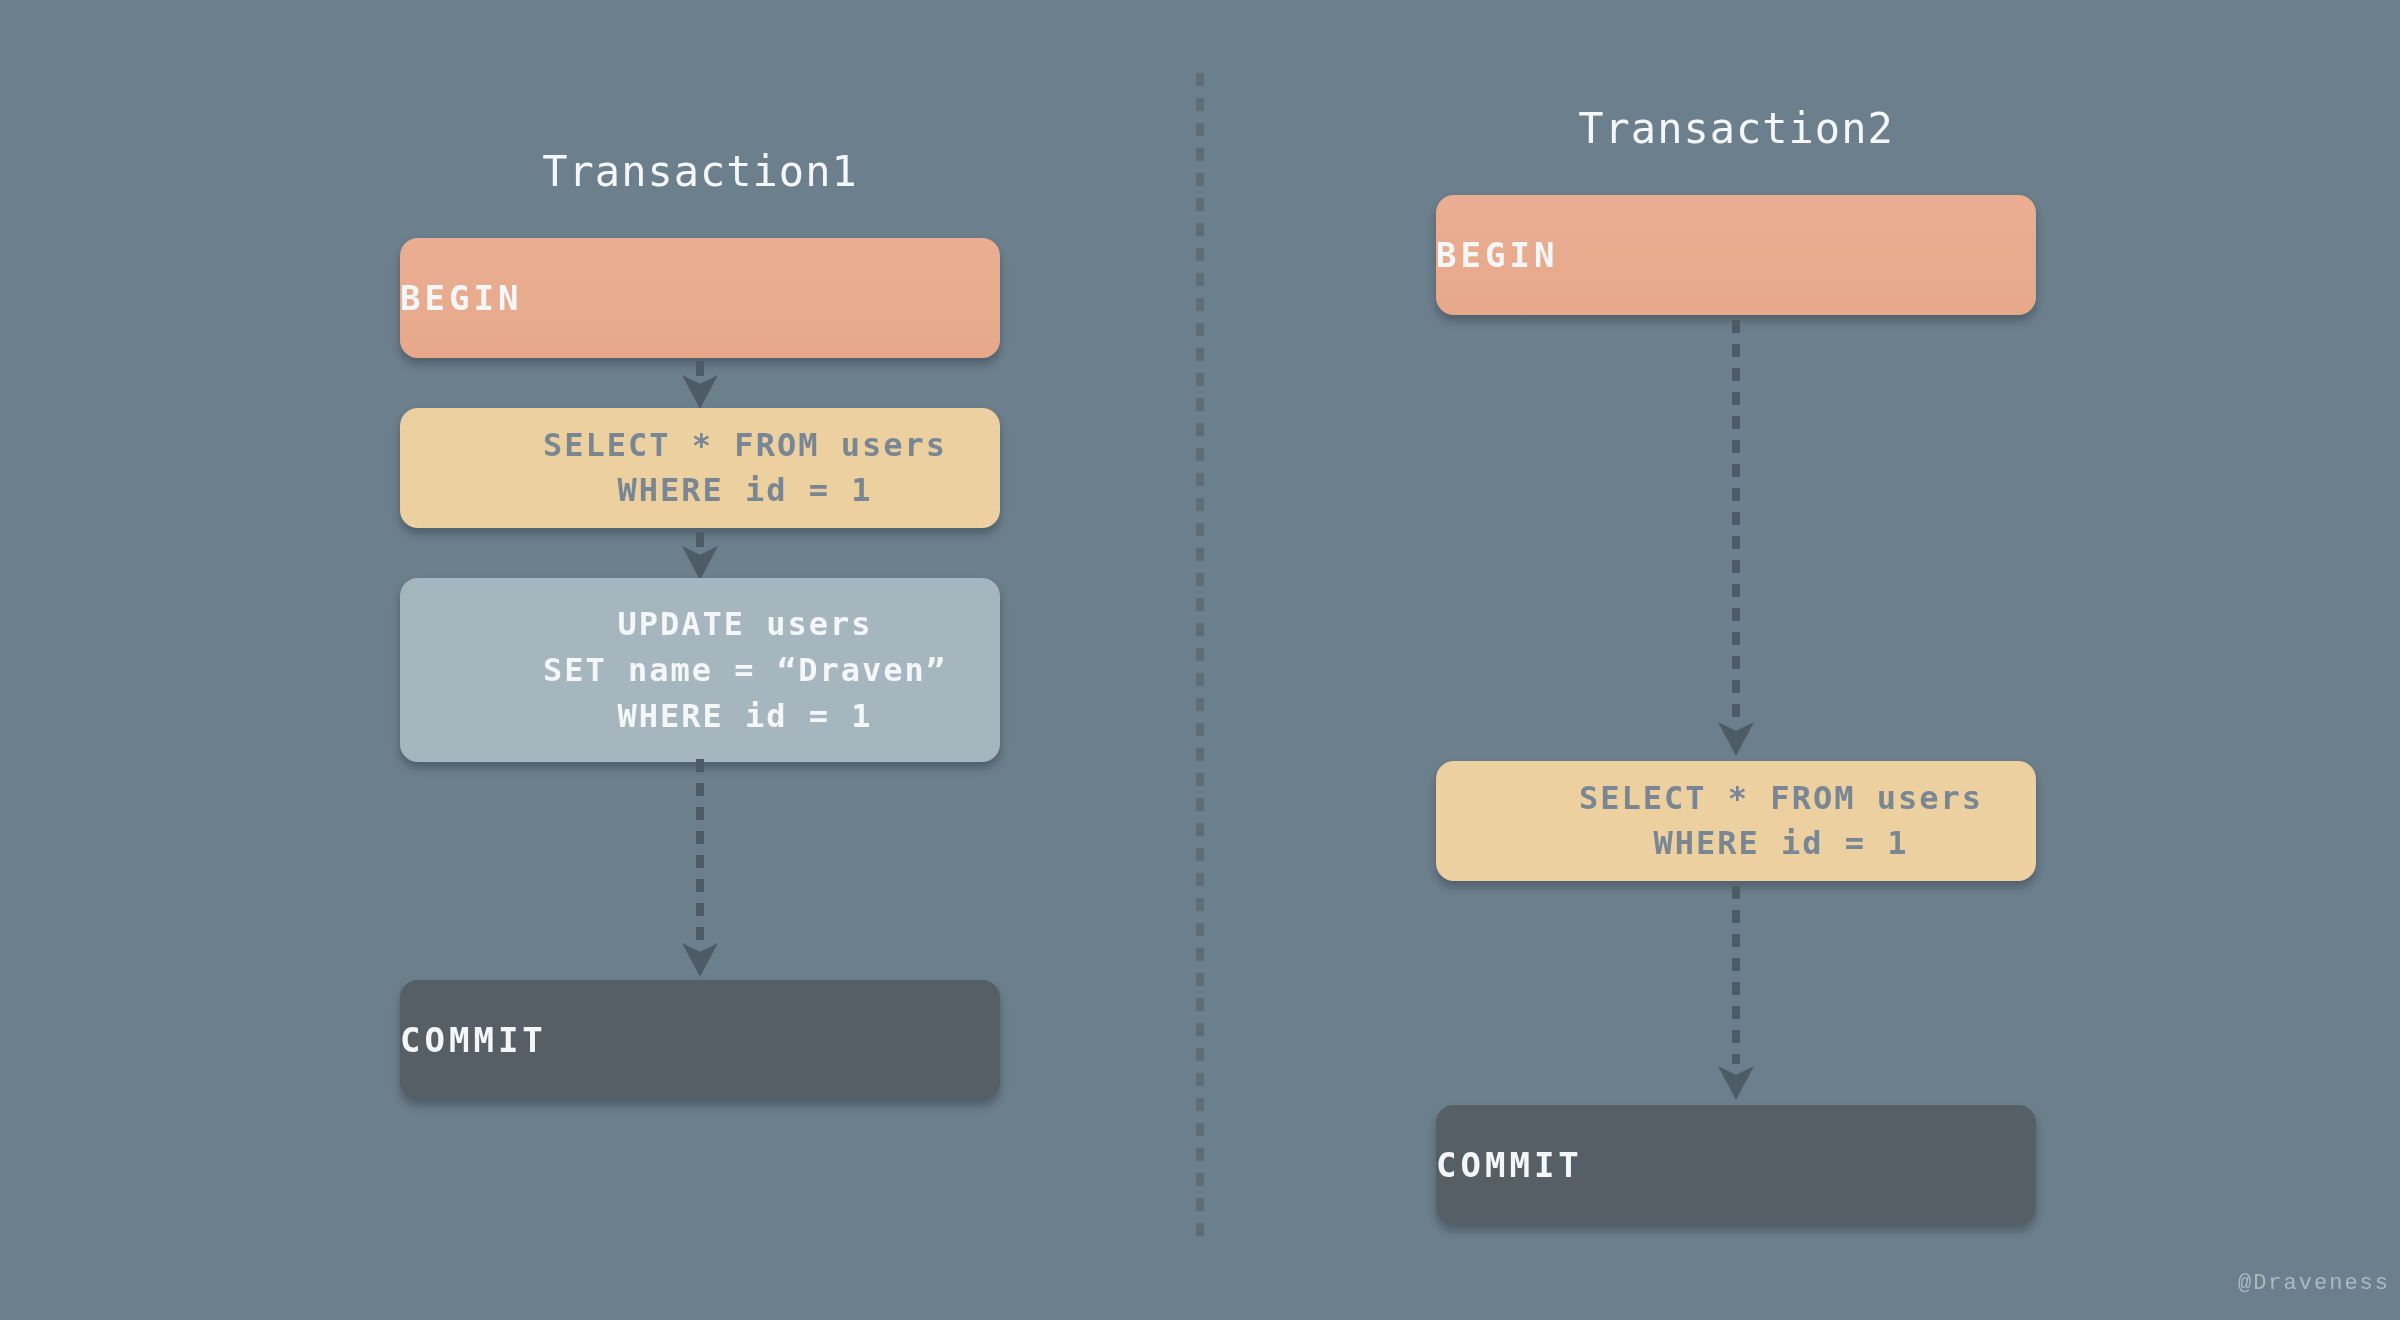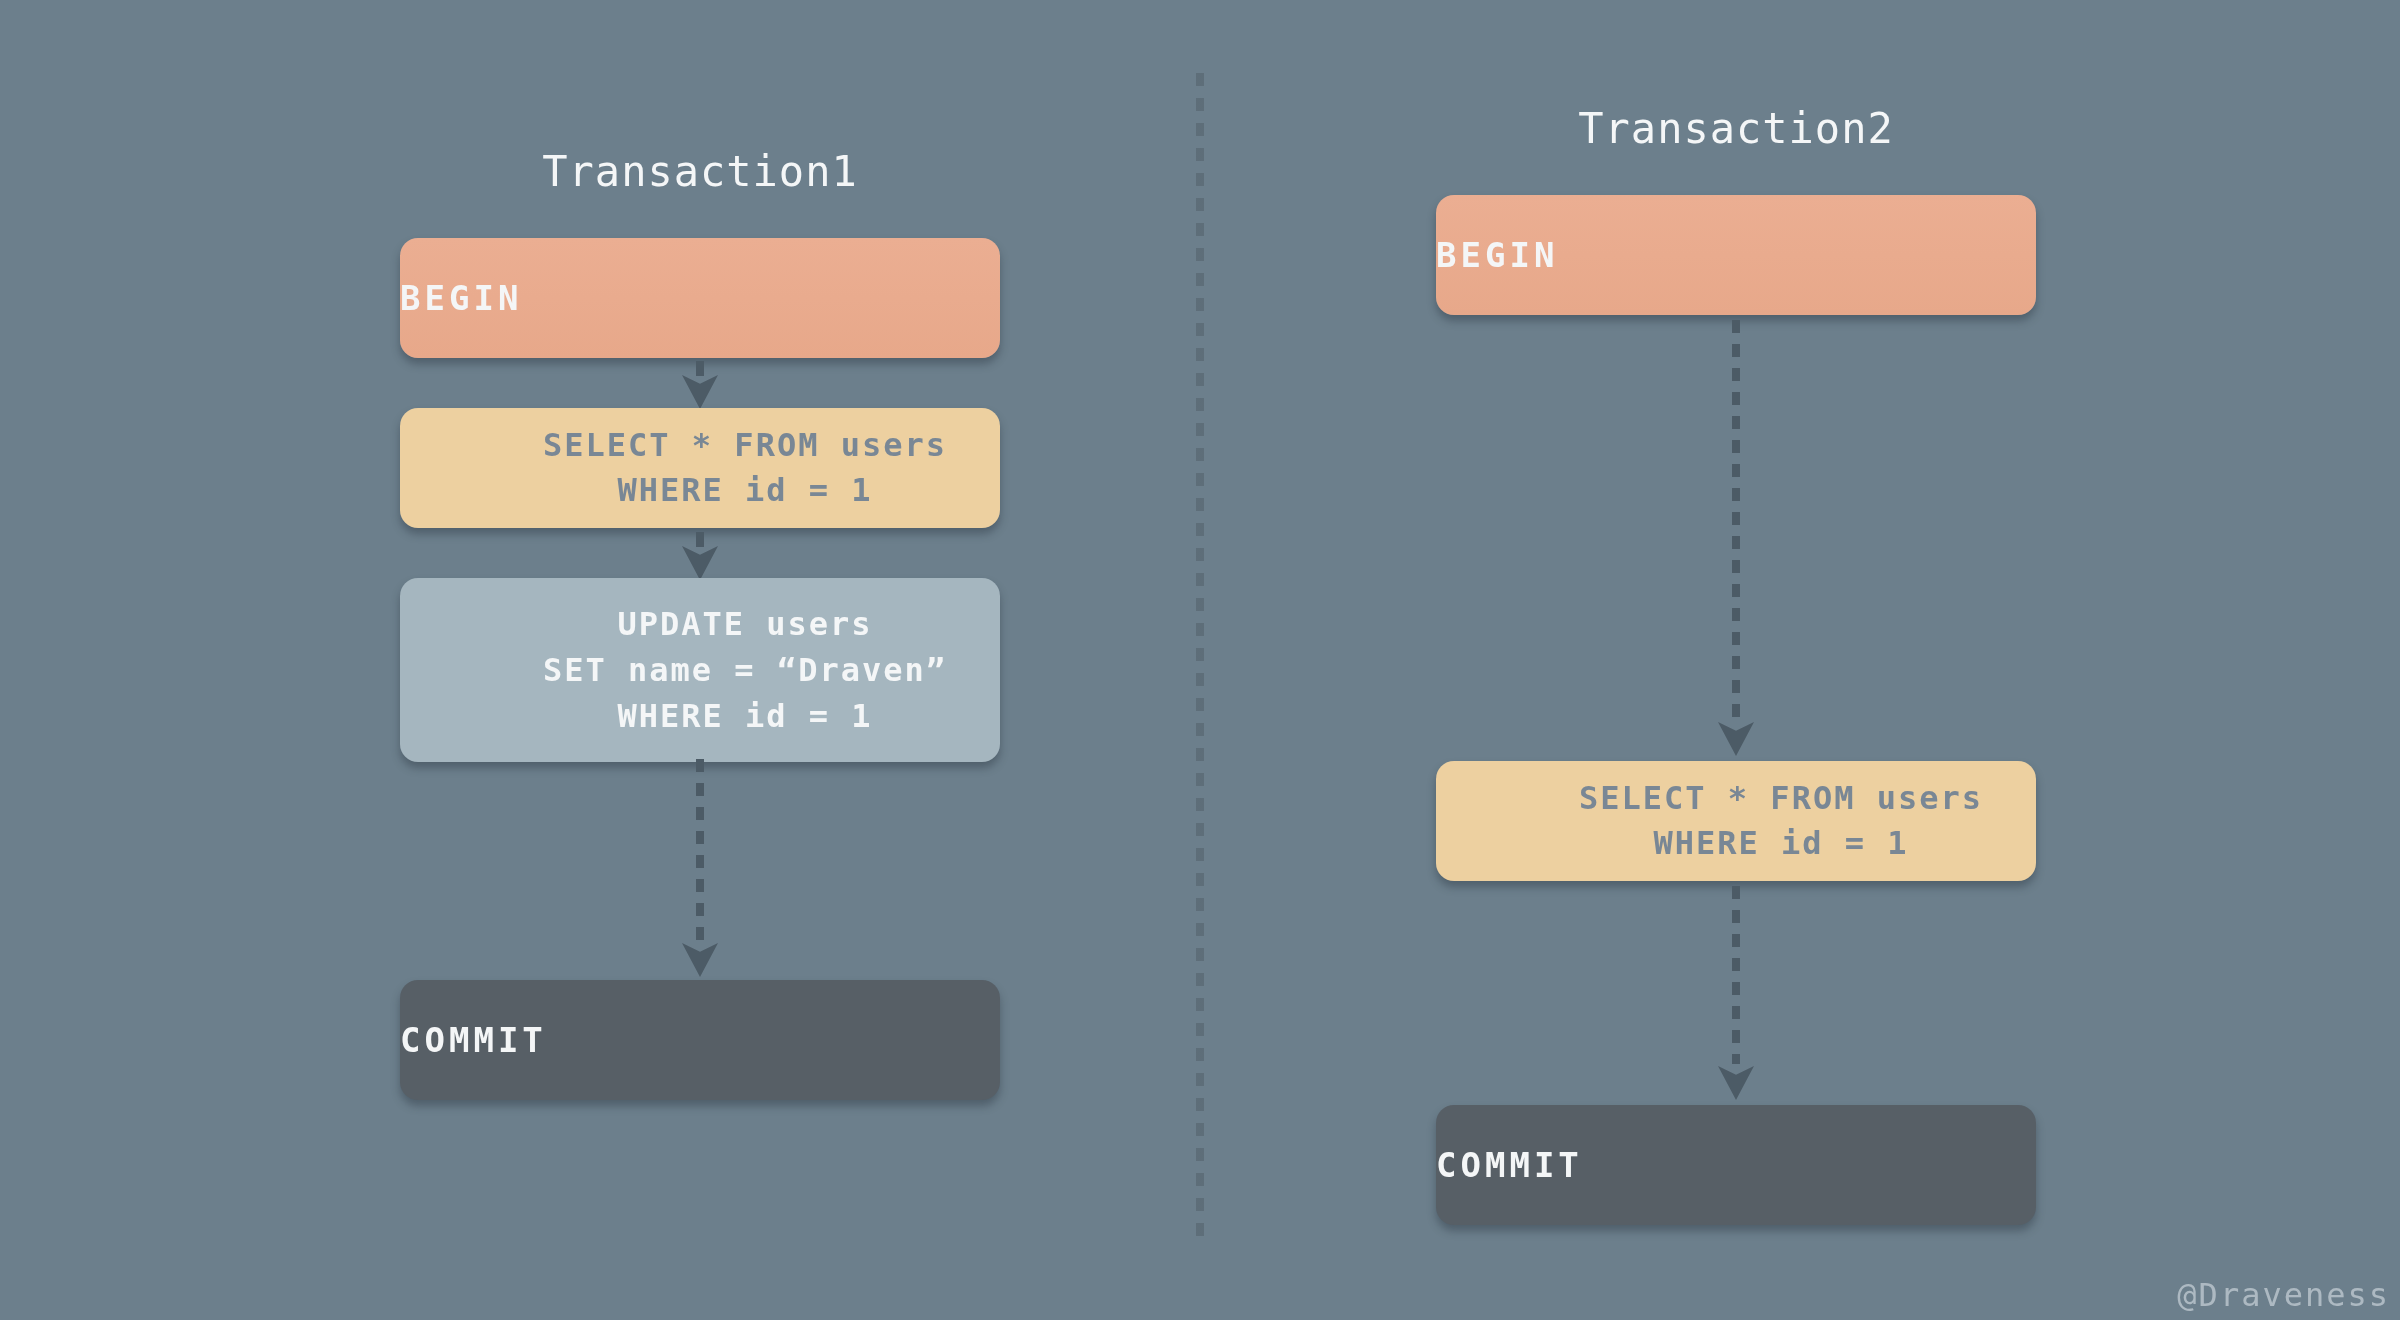--- a/index.html
+++ b/index.html
@@ -67,23 +67,23 @@
     position:absolute;left:50%;transform:translateX(-50%);
     width:36px;height:34px;background:var(--arrow);
     clip-path:polygon(0 0,50% 26%,100% 0,50% 100%);
   }
   #divider{
     position:absolute;left:1196px;top:73px;width:8px;height:1164px;
     background:repeating-linear-gradient(to bottom,var(--divider) 0 13px,transparent 13px 25px);
     opacity:0.9;
   }
   #watermark{
-    position:absolute;right:10px;bottom:6px;
-    font-size:32px;letter-spacing:2px;
-    color:var(--watermark);opacity:0.75;
+    position:absolute;right:10px;bottom:24px;
+    font-size:22px;letter-spacing:2px;
+    color:var(--watermark);opacity:0.75;font-family:Liberation Mono, monospace;
   }
 </style>
 </head>
 <body>
 
 <div id="canvas">
 
   <div id="divider"></div>
 
   <div class="column" id="col-t1">

